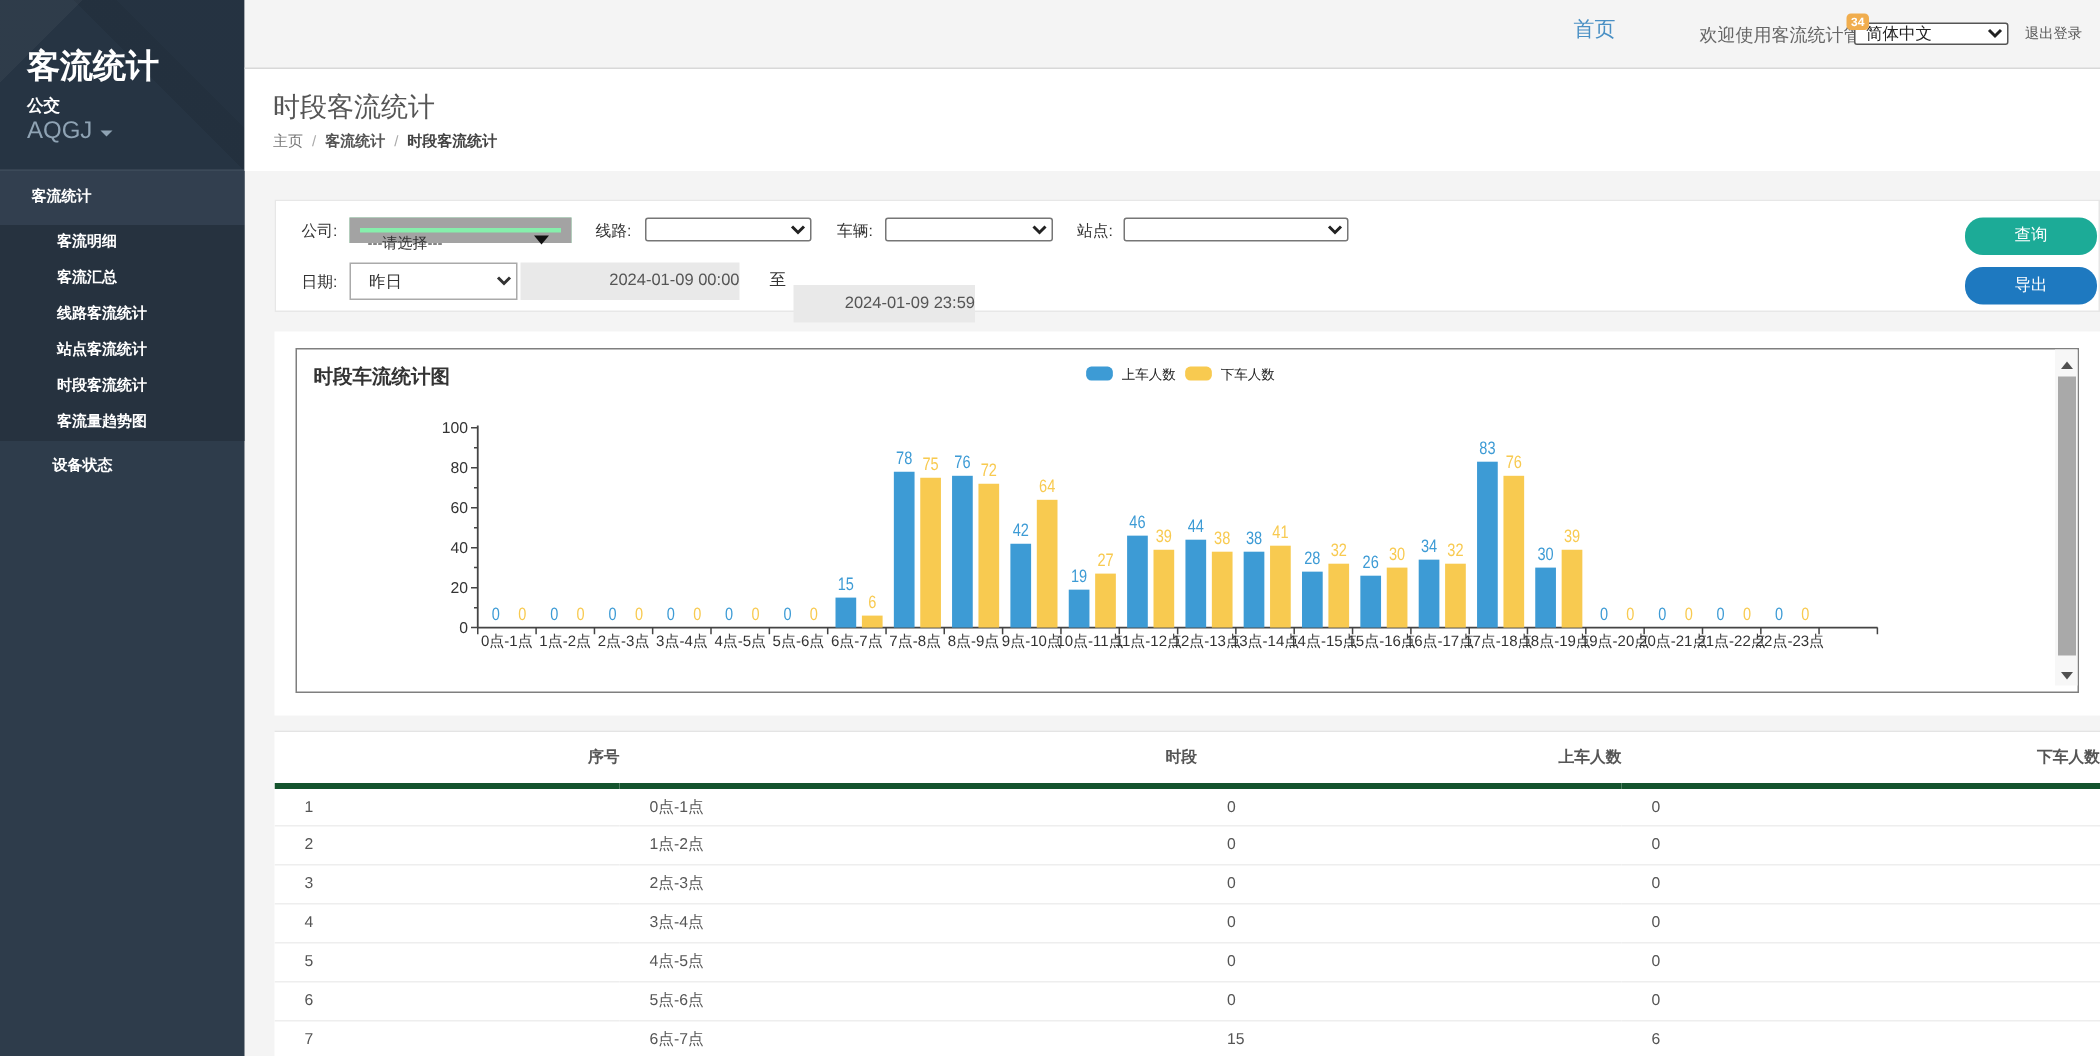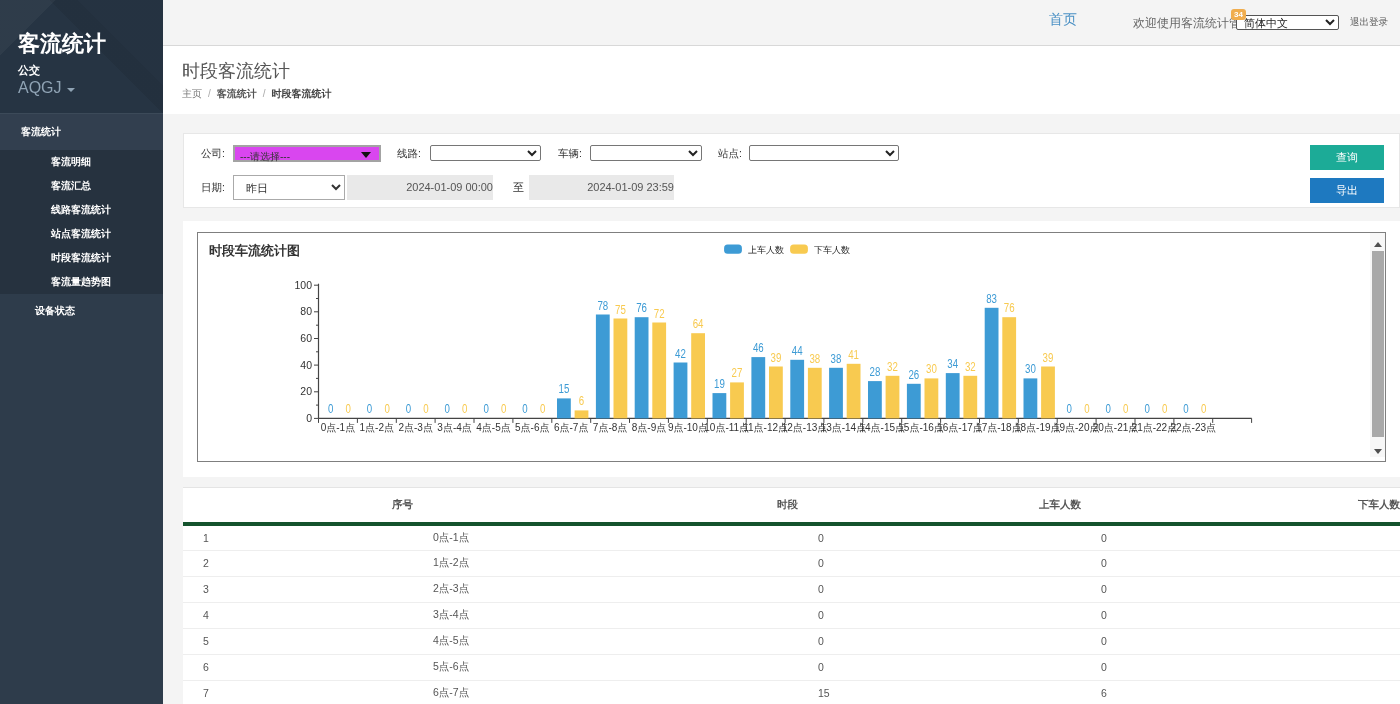--- a/index.html
+++ b/index.html
@@ -10,47 +10,47 @@
 #logoarea{left:0;top:0;width:163px;height:113px;background:
  linear-gradient(135deg, rgba(255,255,255,0.04) 0 20%, rgba(255,255,255,0) 20%),
  linear-gradient(45deg, rgba(0,0,0,0) 0 58.7%, rgba(0,0,0,0.075) 58.7% 69.2%, rgba(0,0,0,0.03) 69.2%),#263443}
 #logotext{left:18px;top:29px;font-size:22px;font-weight:bold;color:#fff}
 #gongjiao{left:18px;top:63px;font-size:11px;font-weight:bold;color:#fff}
 #aqgj{left:18px;top:79px;font-size:16px;color:#8fa3b4}
 #aqgj .car{display:inline-block;width:0;height:0;border-left:4px solid transparent;border-right:4px solid transparent;border-top:4px solid #8fa3b4;margin-left:5px;vertical-align:1px}
 .mitem{left:0;width:163px;color:#fff;font-weight:bold;font-size:10px}
 #m-main{top:113px;height:37px;background:#323f4f;border-top:1px solid #3c4a59;line-height:36px;padding-left:21px}
 #submenu{top:150px;height:144px;background:#26323f;width:163px}
-.smitem{display:block;height:24px;line-height:24px;padding-left:51px;color:#fff;font-weight:bold;font-size:10px}
+.smitem{display:block;height:24px;line-height:24px;padding-left:38px;color:#fff;font-weight:bold;font-size:10px}
 #m-dev{top:294px;height:34px;line-height:34px;padding-left:35px}
 #m-base{top:330px;height:34px;line-height:34px;padding-left:21px}
 
 #topbar{left:163px;top:0;width:1237px;height:46px;background:#f4f4f4;border-bottom:1px solid #d8d8d8}
 #homelink{left:886px;top:11px;font-size:14px;color:#4a90c4}
 #welcome{left:970px;top:15px;font-size:12px;color:#666;white-space:nowrap}
 #badge{left:1068px;top:9px;z-index:2;background:#f0ad4e;color:#fff;font-size:8px;border-radius:3px;padding:1px 3px;font-weight:bold}
 #langsel{left:1073px;top:15px;width:103px;height:15px;font-size:11px;border:1px solid #555;border-radius:2px;background:#fff;color:#222;padding-left:3px}
 #logout{left:1187px;top:16px;font-size:9.5px;color:#555;white-space:nowrap}
 
 #headerstrip{left:163px;top:46px;width:1237px;height:68px;background:#fff}
 #pagetitle{left:182px;top:59px;font-size:18px;color:#555}
 #crumbs{left:182px;top:87px;font-size:10px;color:#777}
 #crumbs b{color:#555}
 #crumbs .sep{color:#aaa;margin:0 6px}
 
 #filter{left:183px;top:133px;width:1217px;height:75px;background:#fff;border:1px solid #e7e7e7}
 .flabel{font-size:10.5px;color:#333}
 select.fsel{height:16px;font-size:10px;border:1px solid #767676;border-radius:2px;background:#fff;color:#222}
-#companybox{left:49px;top:11px;width:148px;height:17px;border:2px solid #a3a3a3;background:#d946ef}
+#companybox{left:49px;top:11px;width:148px;height:17px;border:7px solid #a3a3a3;background:#86efac}
 #companybox .txt{position:absolute;left:5px;top:3px;font-size:10px;color:#333}
 #companybox .tri{position:absolute;right:8px;top:5px;width:0;height:0;border-left:5.5px solid transparent;border-right:5.5px solid transparent;border-top:6.5px solid #111}
 
 .dinput{position:absolute;height:25px;background:#e9e9e9;font-size:11px;color:#555;line-height:25px;text-align:right}
 
-.btn{position:absolute;left:1126px;width:74px;height:25px;border-radius:0;color:#fff;font-size:11px;text-align:center;line-height:25px}
+.btn{position:absolute;left:1126px;width:88px;height:25px;border-radius:12px;color:#fff;font-size:11px;text-align:center;line-height:25px}
 #btnq{top:11px;background:#1cab97}
 #btne{top:44px;background:#1e79c0}
 
 #chartwrap{left:183px;top:221px;width:1217px;height:256px;background:#fff}
 #chartbox{left:14px;top:11px;width:1189px;height:230px;background:#fff;border:1px solid #7f7f7f}
 #charttitle{left:11px;top:9px;font-size:13px;font-weight:bold;color:#333}
 #sbar{left:1172px;top:0;width:15px;height:224px;background:#f7f7f7}
 #sbar .thumb{position:absolute;left:1.5px;top:18px;width:12px;height:186px;background:#a9a9a9}
 #sbar .ar{position:absolute;left:0;width:15px;height:17px;text-align:center;line-height:17px}
 
@@ -96,21 +96,21 @@
  <div class="abs flabel" style="left:213px;top:13px">线路:</div>
  <select class="abs fsel" style="left:246px;top:11px;width:111px"></select>
  <div class="abs flabel" style="left:374px;top:13px">车辆:</div>
  <select class="abs fsel" style="left:406px;top:11px;width:112px"></select>
  <div class="abs flabel" style="left:534px;top:13px">站点:</div>
  <select class="abs fsel" style="left:565px;top:11px;width:150px"></select>
  <div class="abs flabel" style="left:17px;top:47px">日期:</div>
  <select class="abs" style="left:49px;top:41px;width:112px;height:25px;font-size:11px;border:1px solid #aaa;background:#fff;color:#333;padding-left:8px"><option>昨日</option></select>
  <div class="dinput" style="left:163px;top:41px;width:146px">2024-01-09 00:00</div>
  <div class="dinput" style="left:314px;top:41px;width:26px;background:#fff;color:#333">至</div>
- <div class="dinput" style="left:345px;top:41px;width:145px">2024-01-09 23:59</div>
+ <div class="dinput" style="left:345px;top:56px;width:121px">2024-01-09 23:59</div>
  <div class="btn" id="btnq">查询</div>
  <div class="btn" id="btne">导出</div>
 </div>
 <div class="abs" id="chartwrap">
  <div class="abs" id="chartbox">
   <div class="abs" id="charttitle">时段车流统计图</div>
   <svg class="abs" style="left:0;top:0" width="1187" height="228" viewBox="0 0 1187 228">
 <line x1="120.5" y1="50.7" x2="120.5" y2="185.4" stroke="#444" stroke-width="1.2"></line>
 <line x1="120.5" y1="185.4" x2="1053.7" y2="185.4" stroke="#444" stroke-width="1.2"></line>
 <line x1="116.0" y1="185.4" x2="120.5" y2="185.4" stroke="#444" stroke-width="1"></line>

